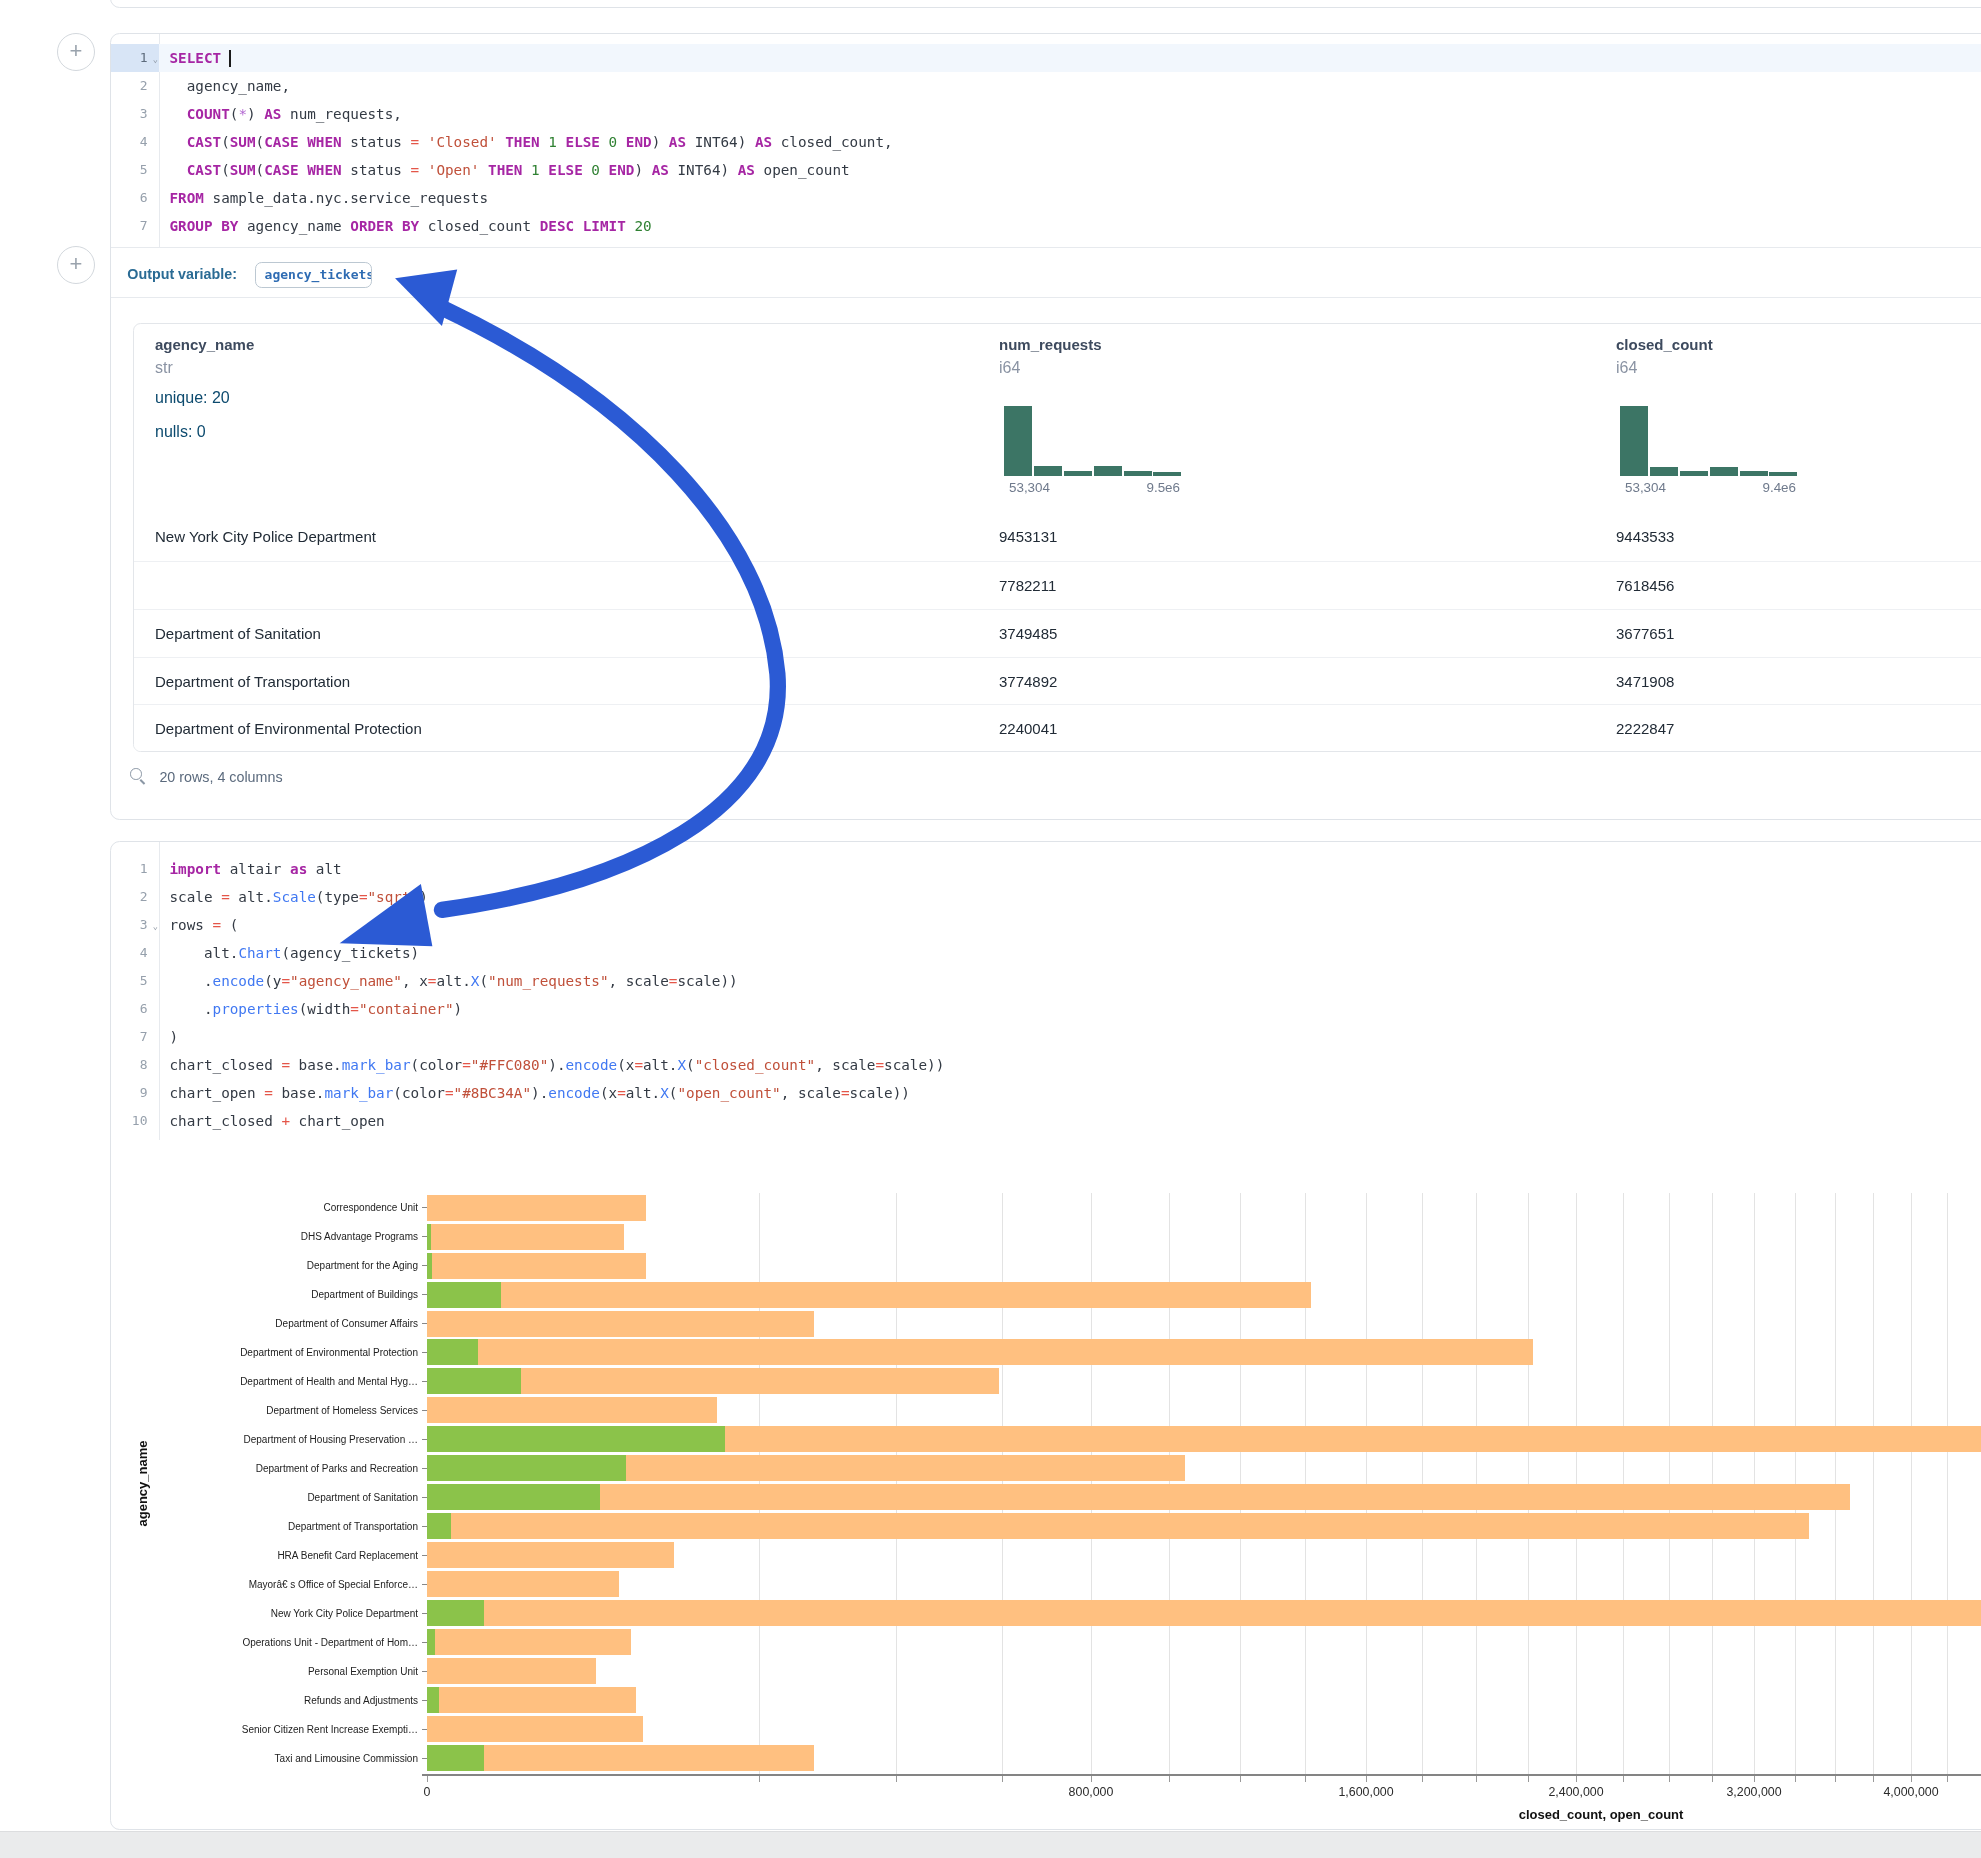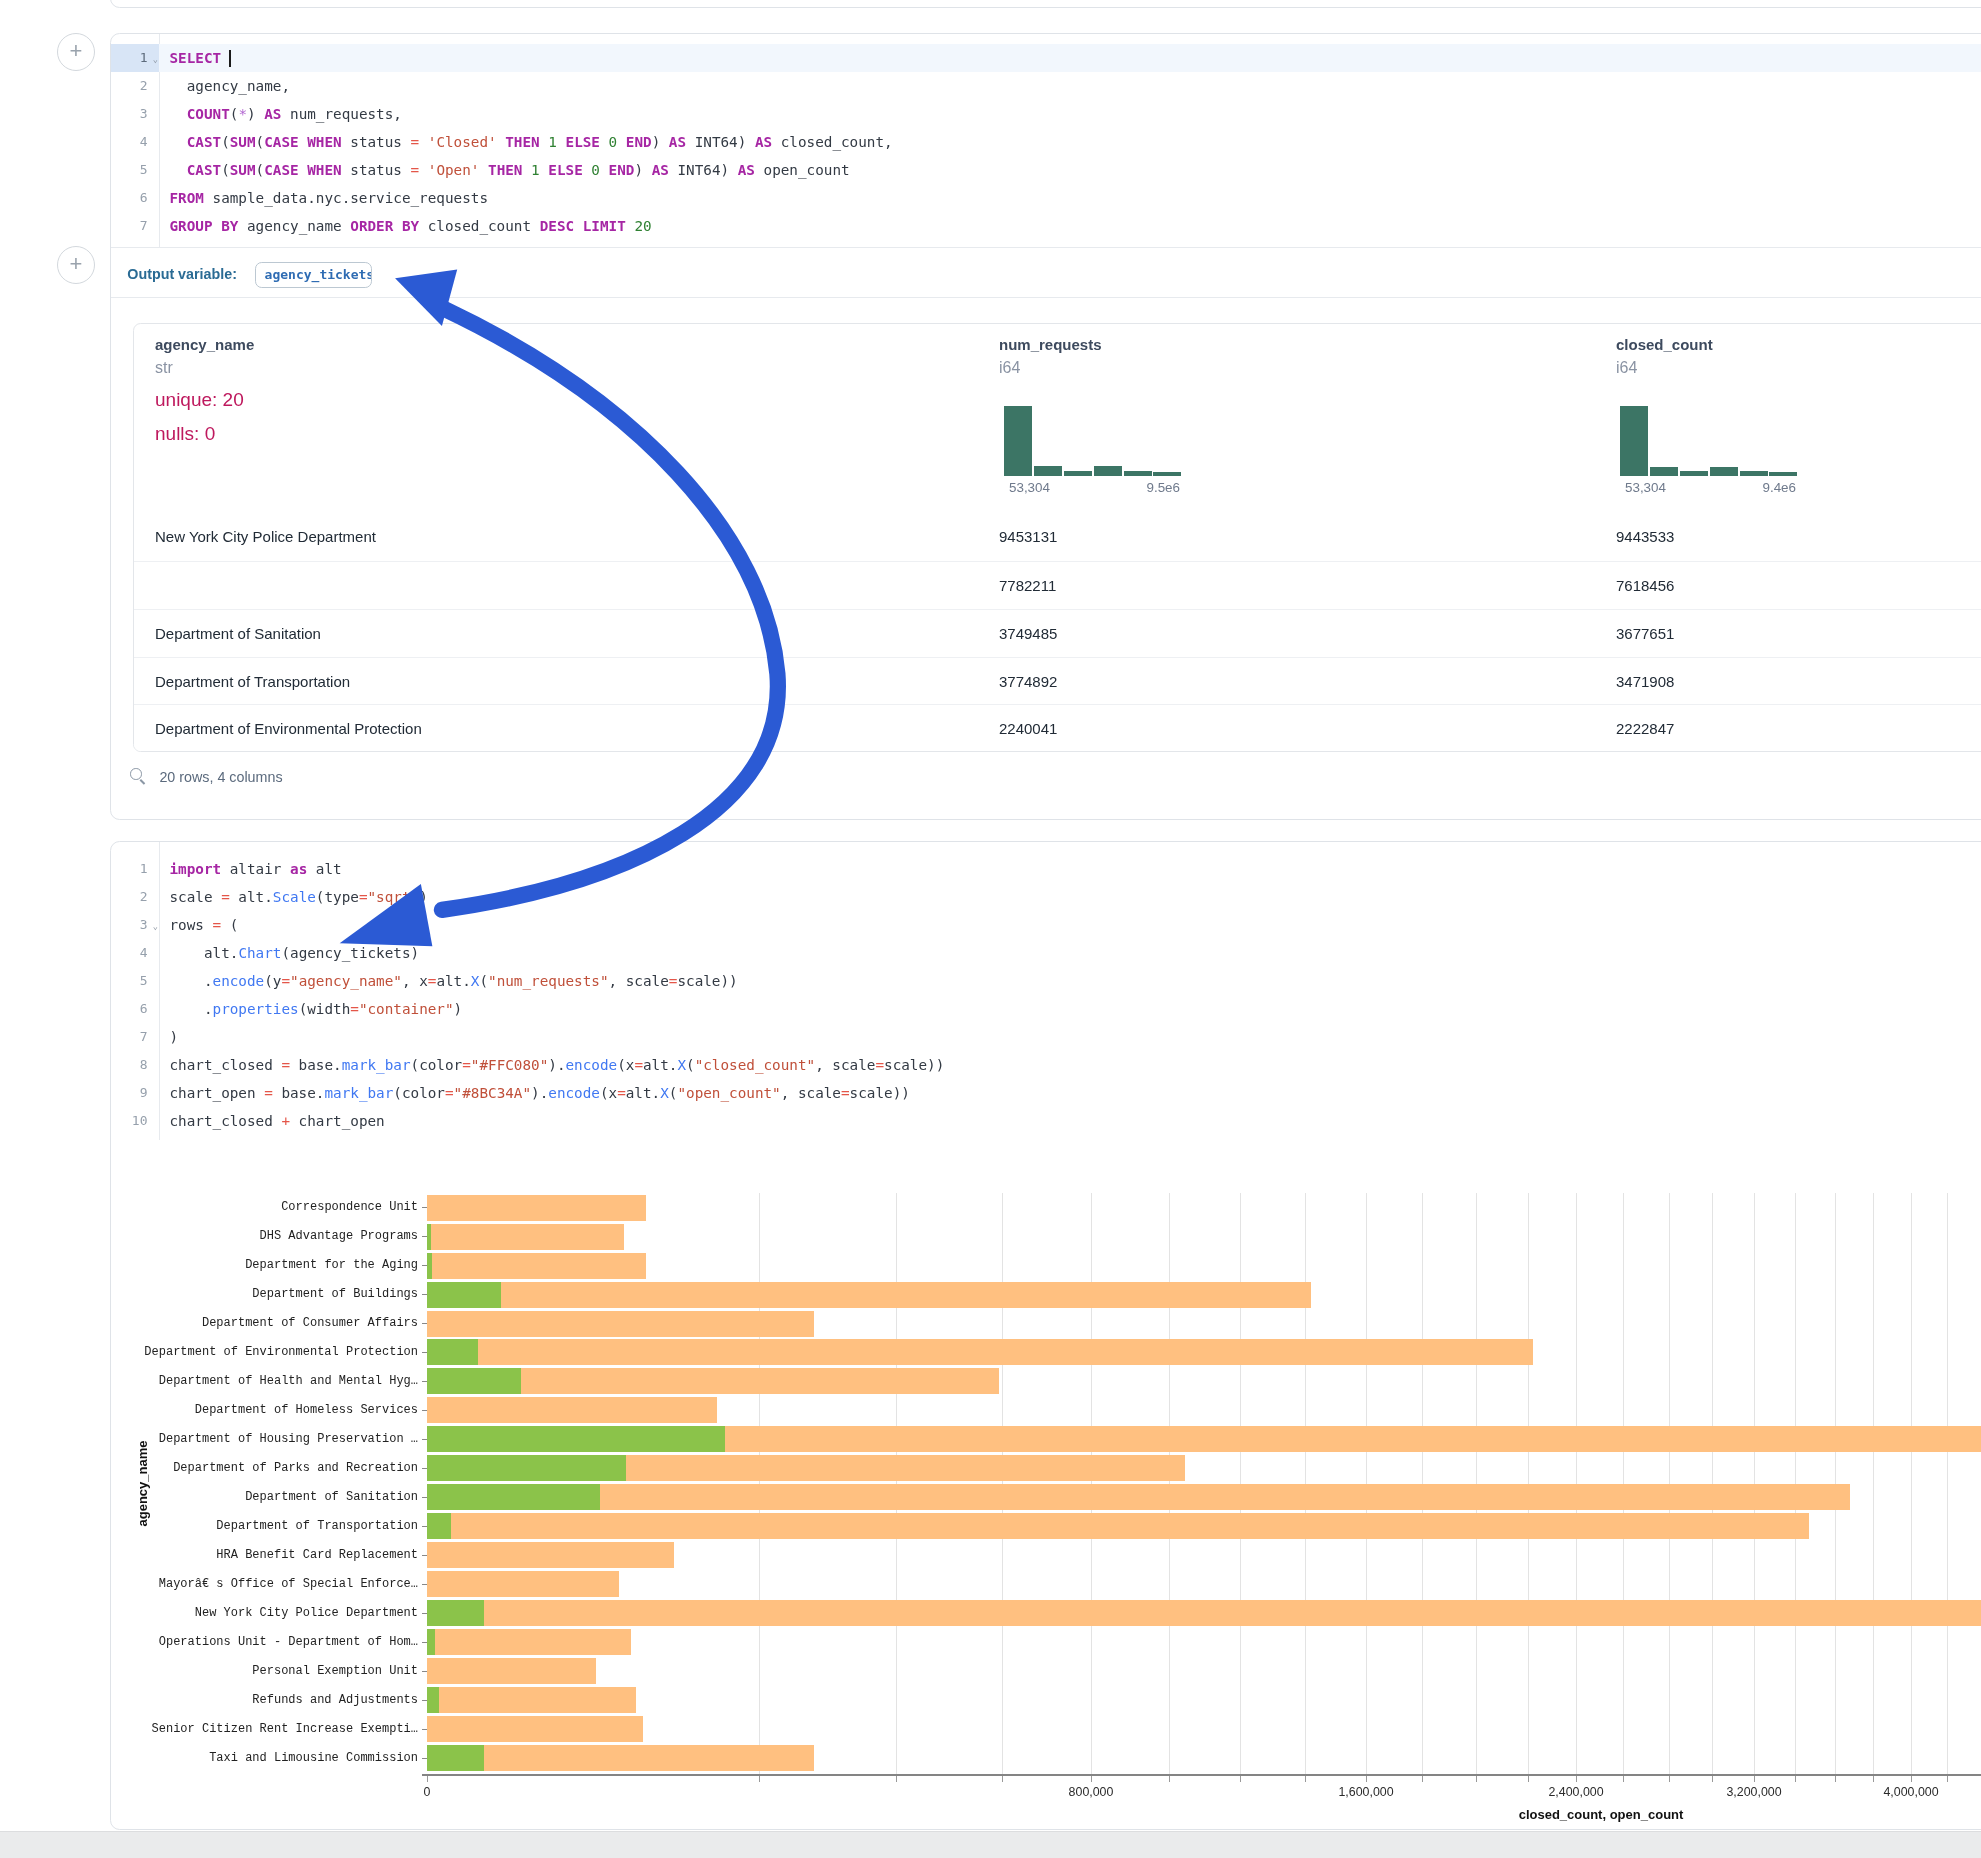--- a/index.html
+++ b/index.html
@@ -45,37 +45,37 @@
   .outvar-pill {
     position:absolute; height:26px; width:117px; border:1px solid #bcc8d2; border-radius:6.7px;
     background:#fff; overflow:hidden; white-space:nowrap;
     font-family:"DejaVu Sans Mono", monospace; font-size:13px; font-weight:700; color:#2f6cb3;
     line-height:24px; padding-left:8.6px; cursor:text;
   }
   
   .tbl-card { position:absolute; background:#fff; border:1px solid #e3e6ea; border-radius:7.6px; overflow:hidden; }
   .col-name { position:absolute; font-size:15px; font-weight:700; color:#3d4a5e; }
   .col-type { position:absolute; font-size:16px; color:#8a93a3; }
-  .col-meta { position:absolute; font-size:19px; color:#be185d; }
+  .col-meta { position:absolute; font-size:16px; color:#0c4a6e; }
   .hist { position:absolute; height:71px; display:flex; align-items:flex-end; }
   .hist .hbar { width:28px; margin-right:1.9px; }
   .hist-lab { position:absolute; font-size:13.4px; color:#6f7a8c; }
   .trow { position:absolute; left:0; right:0; height:48px; border-top:1px solid #eef0f3; background:#fff; }
   .trow .tcell { position:absolute; top:0; line-height:47px; font-size:15px; color:#212b36; white-space:nowrap; }
   .tbl-footer { position:absolute; display:flex; align-items:center; gap:12.4px; }
   .tbl-footer .ftext { font-size:14.3px; color:#5b6a7d; }
   .mag-icon { position:relative; width:17px; height:17px; display:inline-block; }
   .mag-icon .lens { position:absolute; left:0; top:0; width:11.5px; height:11.5px; border:1.9px solid #8b97a5; border-radius:50%; }
   .mag-icon .handle { position:absolute; left:10.5px; top:10.5px; width:5.7px; height:1.9px; background:#8b97a5; transform:rotate(45deg); transform-origin:0 0; }
   
   .gridline { position:absolute; width:1px; background:#e3e3e3; }
   .axis-line { position:absolute; height:1.9px; background:#848484; }
   .axis-tick { position:absolute; width:1px; height:5.7px; background:#9a9a9a; }
   .tick-label { position:absolute; font-size:12.4px; color:#2b2b2b; font-weight:500; transform:translateX(-50%); white-space:nowrap; }
-  .cat-label { position:absolute; font-size:12px; color:#222; text-align:right; white-space:nowrap; transform:translateY(-50%);font-family:Liberation Mono, monospace; }
+  .cat-label { position:absolute; font-size:10px; color:#222; text-align:right; white-space:nowrap; transform:translateY(-50%); }
   .cat-tick { position:absolute; width:4.8px; height:1px; background:#888; }
   .chart-bar { position:absolute; }
   .y-axis-title { position:absolute; font-size:13px; font-weight:700; color:#111; transform:rotate(-90deg); transform-origin:center; white-space:nowrap; }
   .x-axis-title { position:absolute; font-size:13px; font-weight:700; color:#111; transform:translateX(-50%); white-space:nowrap; }
   .bottom-strip { position:absolute; left:0; right:0; top:1831px; height:28px; background:#eaebec; border-top:1px solid #dcdddf; }
   .arrow-svg { position:absolute; left:0; top:0; z-index:60; pointer-events:none; }
 </style>
 </head>
 <body>
 

